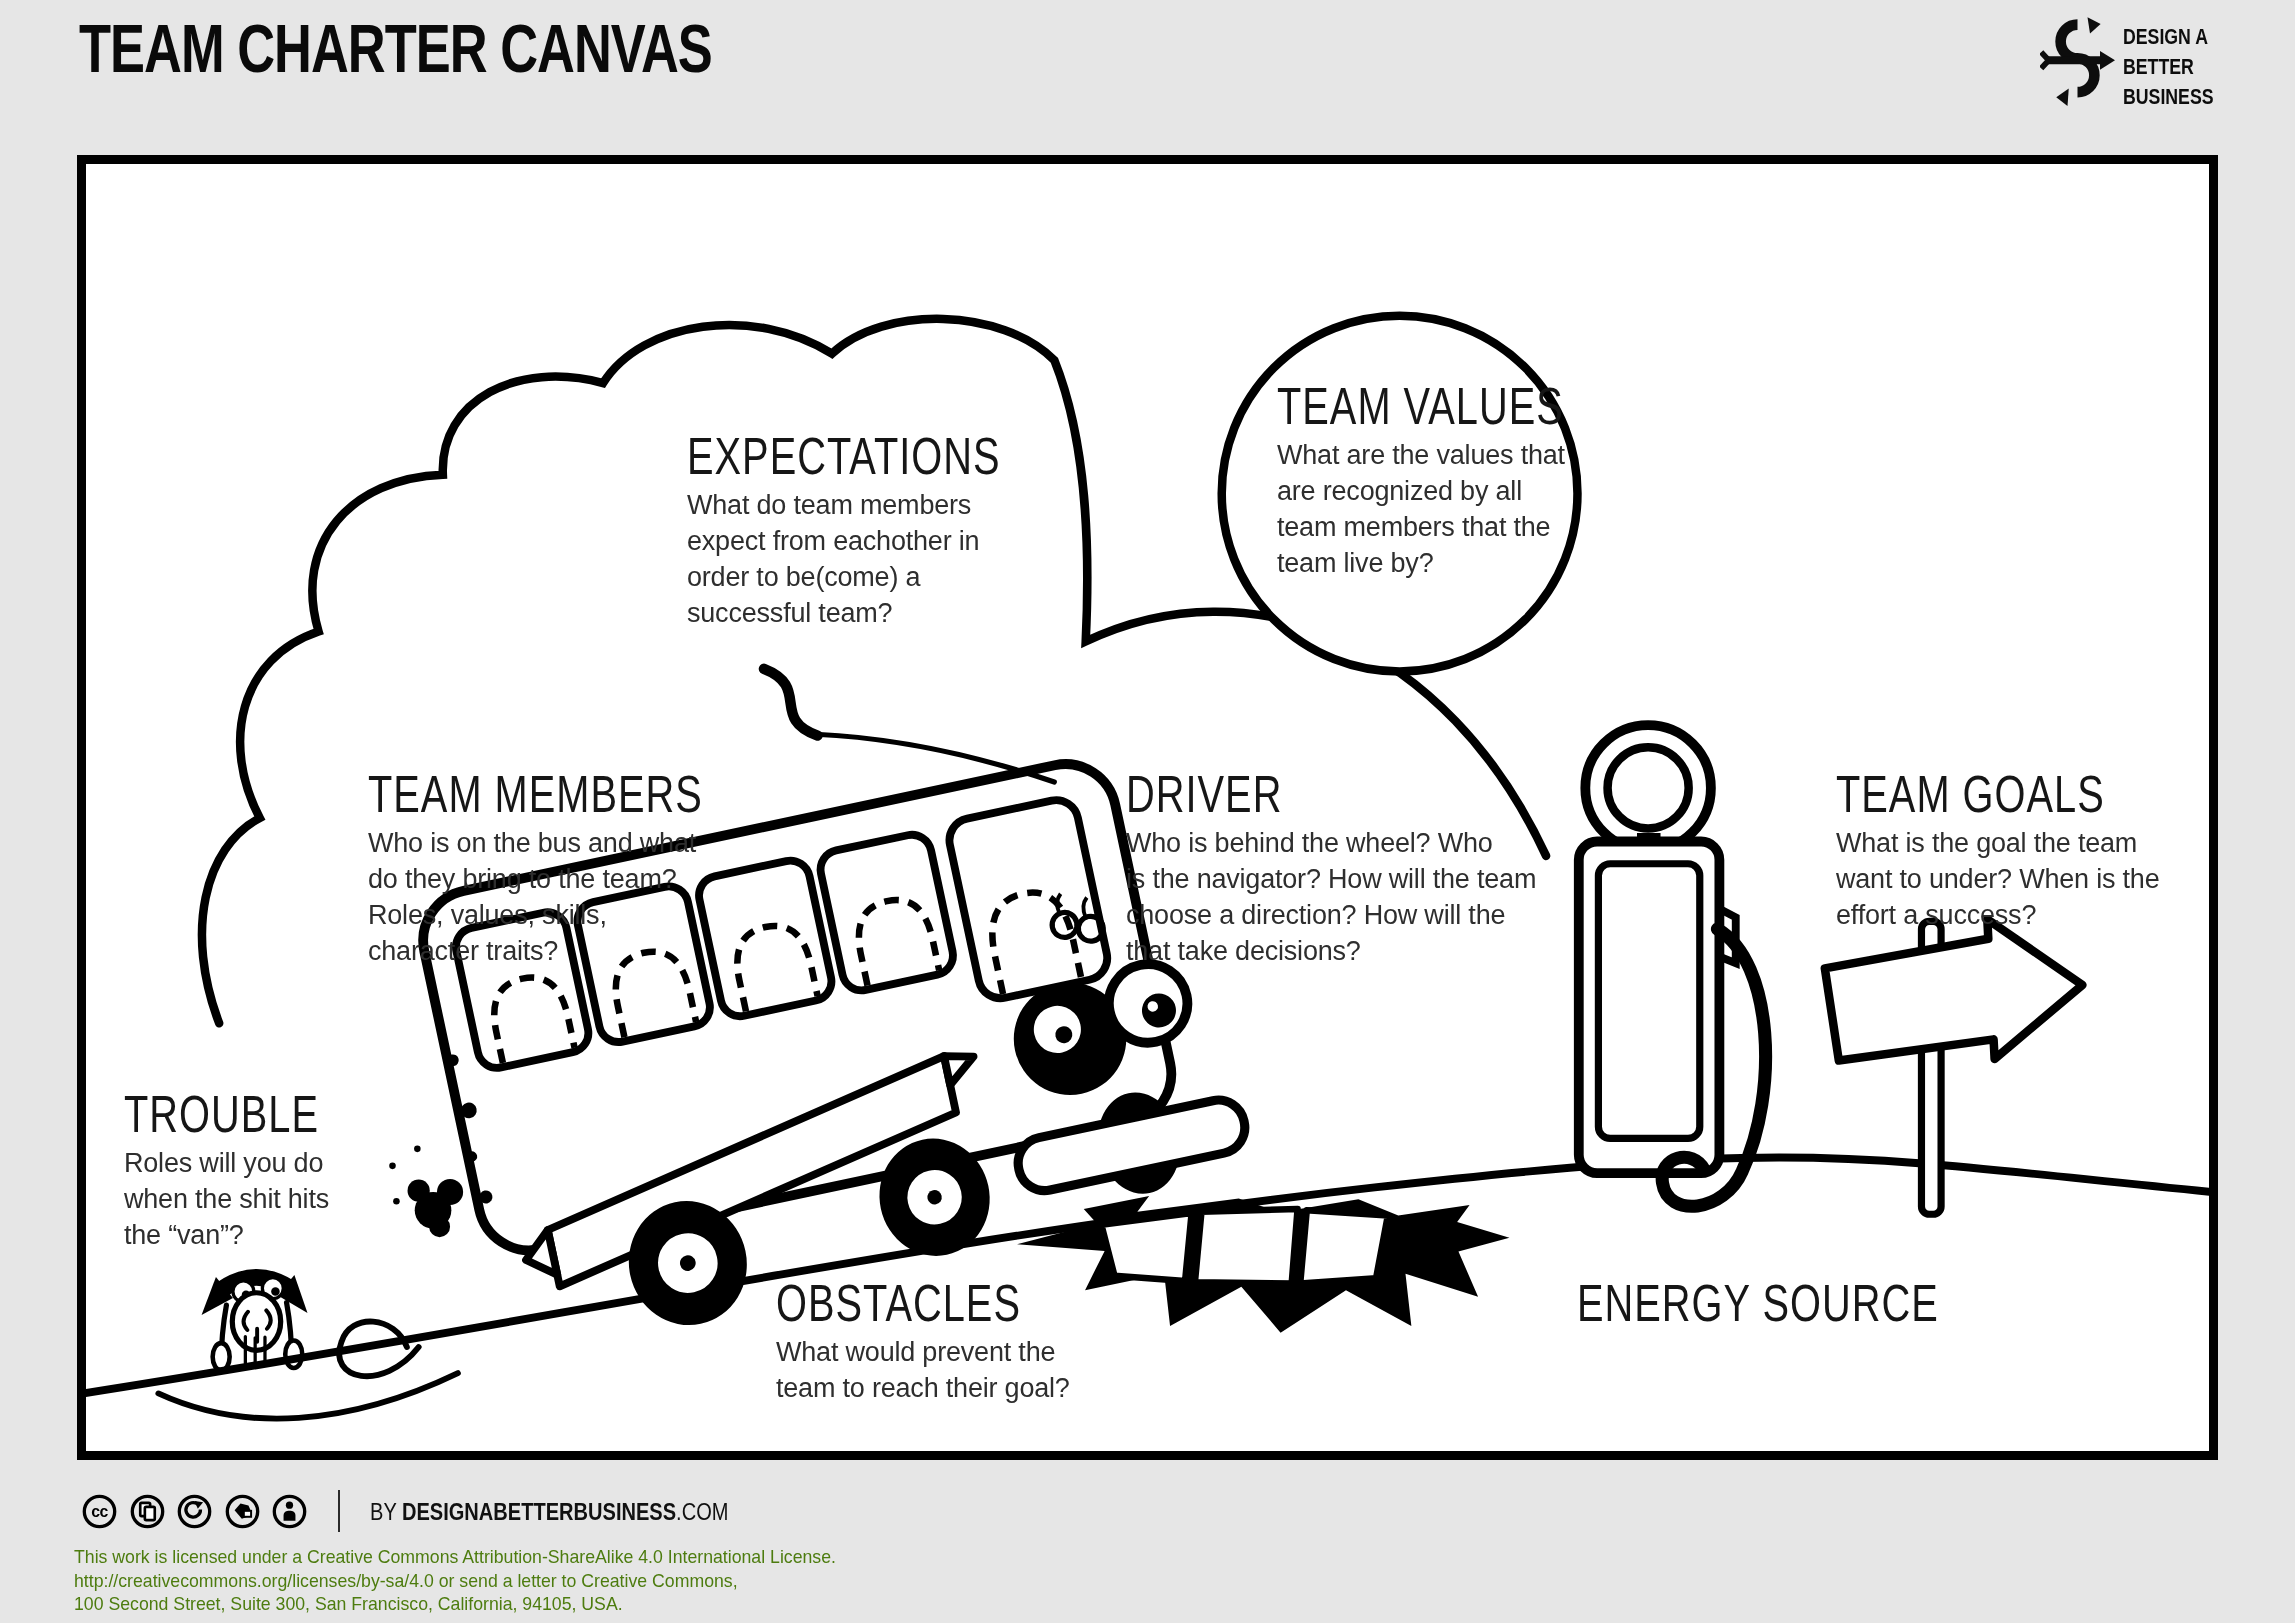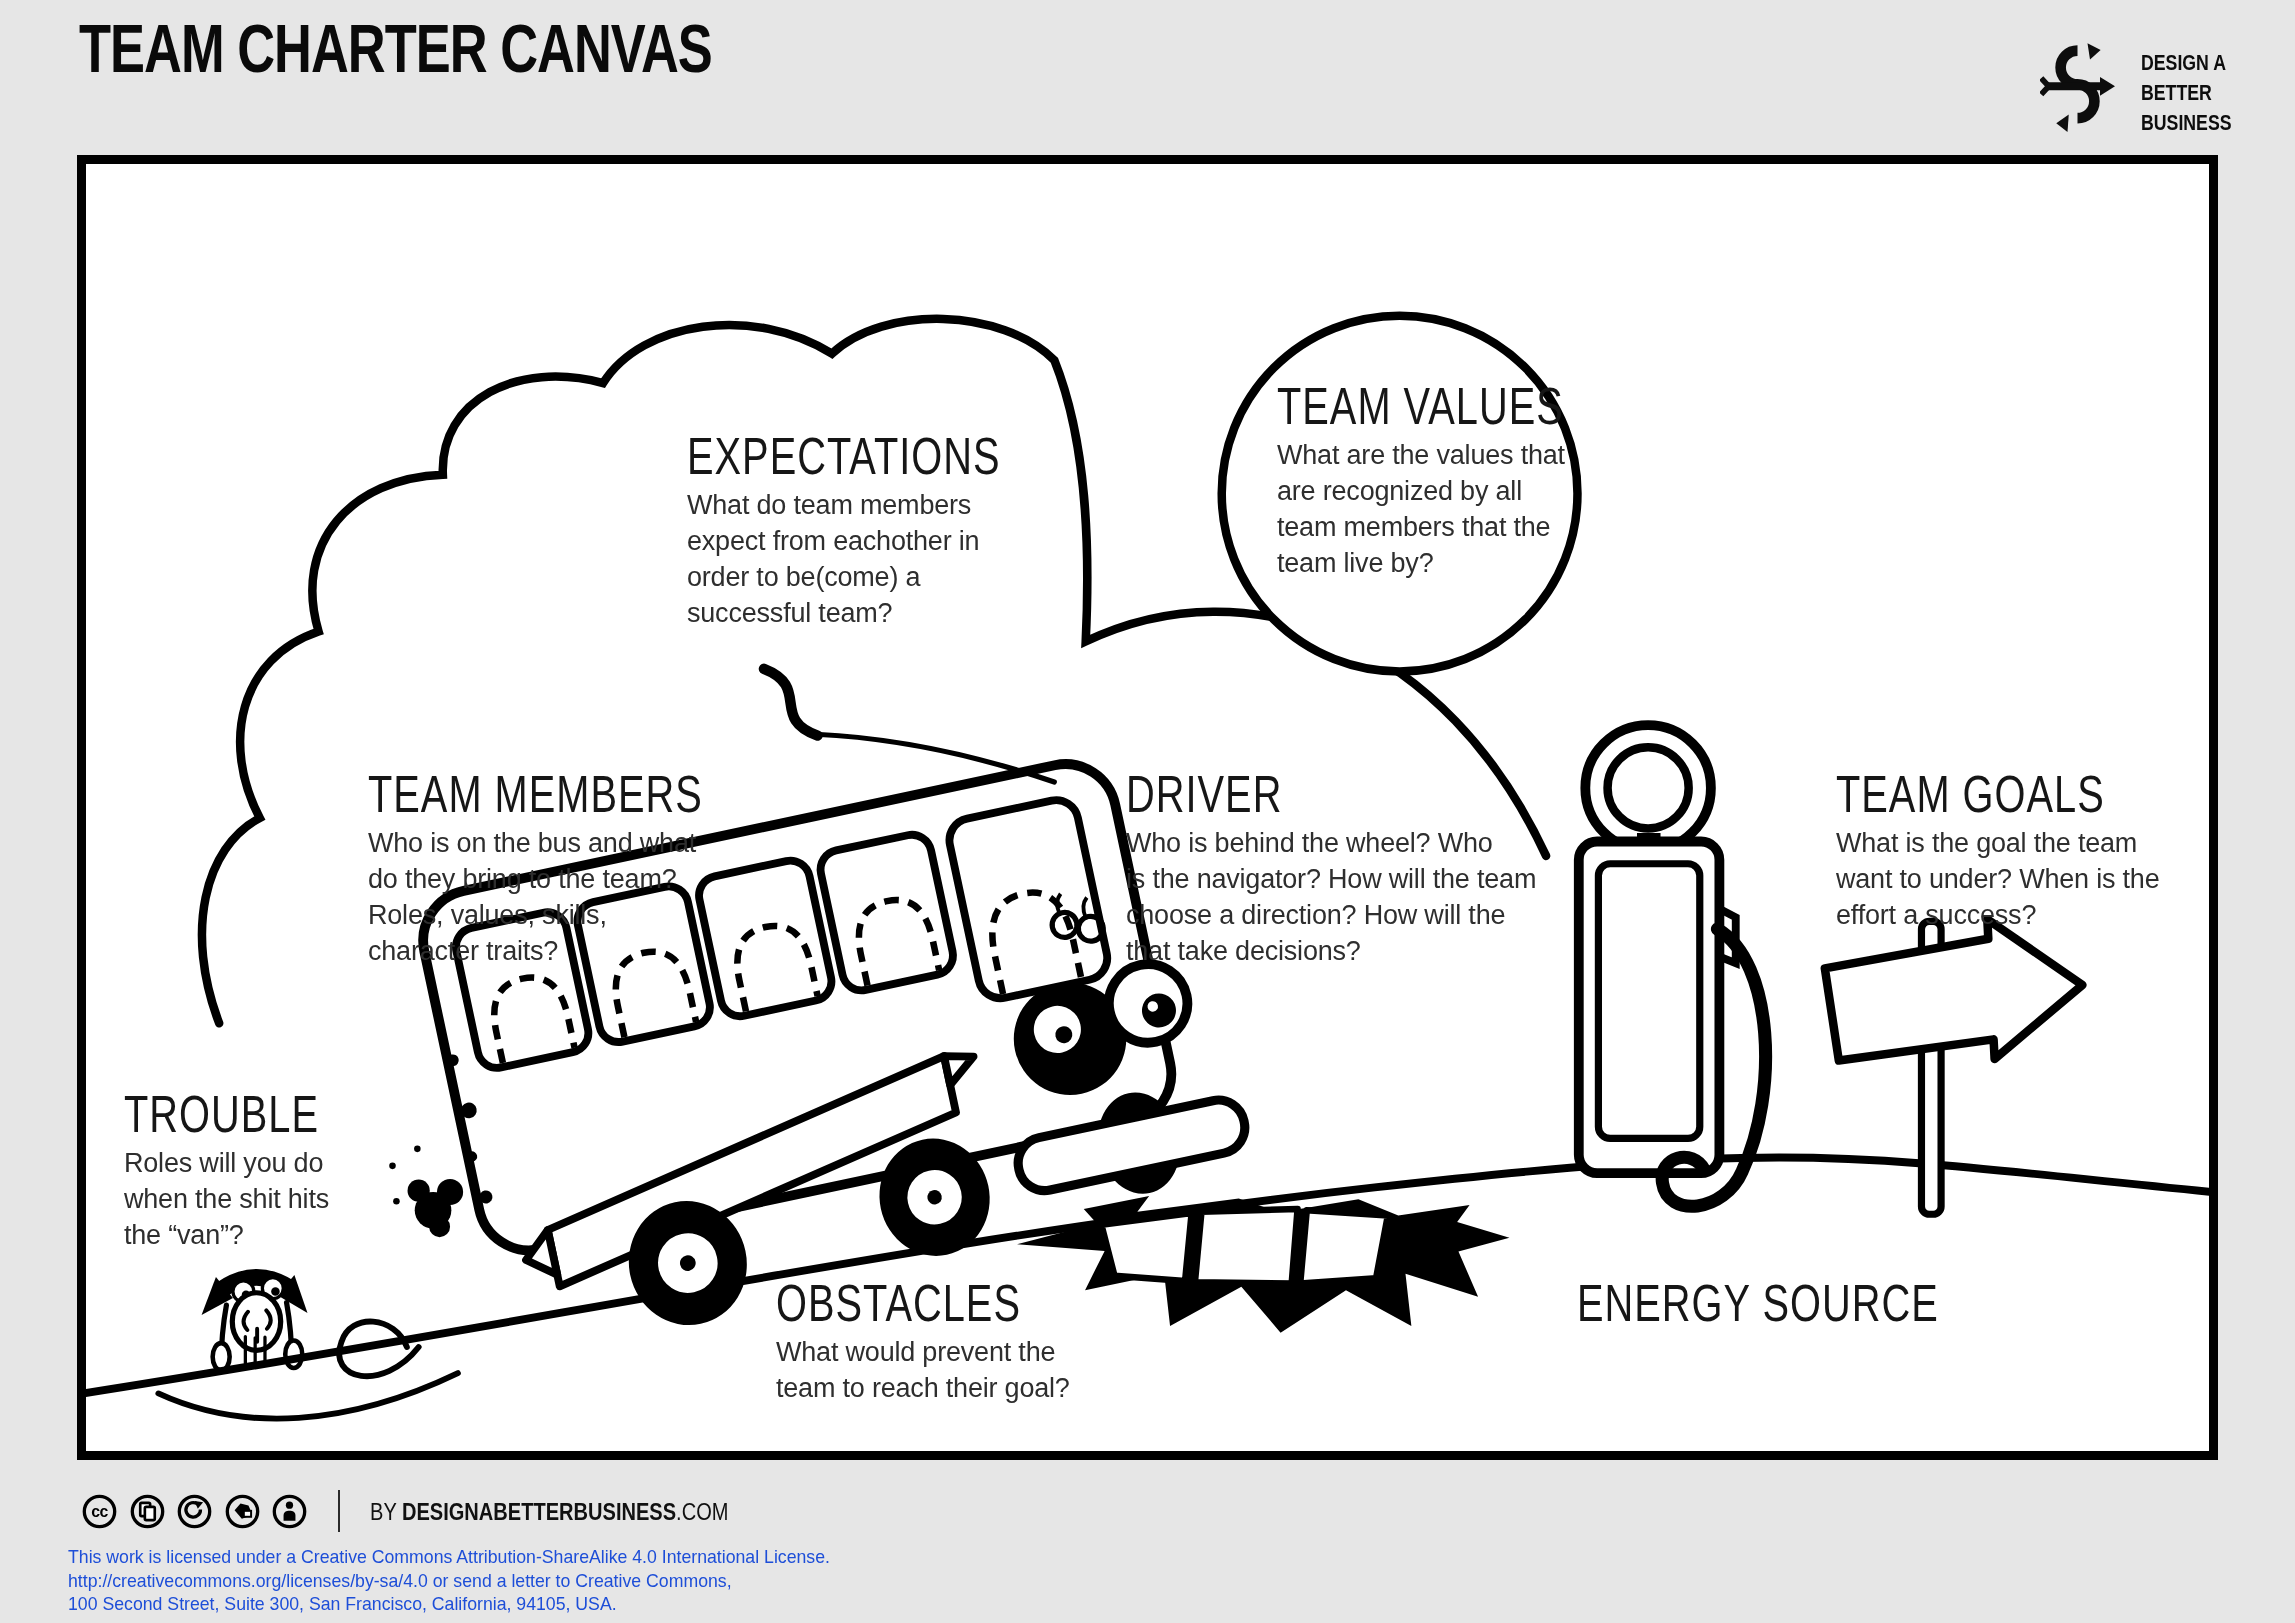--- a/index.html
+++ b/index.html
@@ -1,21 +1,21 @@
 <!DOCTYPE html>
 <html style="font-size:10.5px"><head>
 <meta charset="utf-8">
 <style>
   html,body{margin:0;padding:0;background:#e6e6e6;}
   #page{position:relative;width:2295px;height:1623px;background:#e6e6e6;overflow:hidden;
         font-family:"Liberation Sans", sans-serif;color:#141414;}
   
   #main-title{position:absolute;left:79px;top:9.2px;font-size:69px;font-weight:bold;
       letter-spacing:-1.3px;transform:scaleX(.76);transform-origin:left top;white-space:nowrap;color:#0a0a0a;}
-  #brand{position:absolute;left:2040px;top:40px;display:flex;gap:26px;}
+  #brand{position:absolute;left:2040px;top:14px;display:flex;gap:8px;}
   #brand-text{font-size:21.6px;font-weight:bold;line-height:30px;transform:scaleX(.82);
       transform-origin:left top;white-space:nowrap;color:#0d0d0d;padding-top:7.9px;}
   
   #canvas{position:absolute;left:77px;top:155px;width:2123px;height:1287px;
       border:9.2px solid #000;background:#fff;}
   #art{position:absolute;left:0;top:0;}
   
   .section{position:absolute;}
   .section-title{font-size:51px;line-height:55px;font-weight:400;letter-spacing:1.3px;
       transform:scaleX(.78);transform-origin:left top;white-space:nowrap;color:#161616;}
@@ -29,21 +29,21 @@
   #sec-trouble{left:124px;top:1087px;}
   #sec-obstacles{left:776px;top:1276px;}
   #sec-energy-source{left:1577px;top:1276px;}
   
   #footer-icons{position:absolute;left:81px;top:1493px;display:flex;gap:10.5px;justify-content:space-between;}
   #byline-divider{position:absolute;left:338px;top:1490px;width:2px;height:42px;background:#2a2a2a;}
   #byline{position:absolute;left:370px;top:1499px;font-size:23.6px;transform:scaleX(.85);
       transform-origin:left top;white-space:nowrap;color:#111;}
   #byline .light{font-weight:400;}
   #byline .heavy{font-weight:bold;}
-  #license{position:absolute;left:68px;top:1546px;font-size:17.7px;line-height:23.6px;color:#1d4ed8;}
+  #license{position:absolute;left:74px;top:1546px;font-size:17.7px;line-height:23.6px;color:#4d7c0f;}
   svg{display:block;}
 </style>
 </head>
 <body>
 
 <div id="page">
 
   <div id="main-title">TEAM CHARTER CANVAS</div>
 
   <div id="brand">

